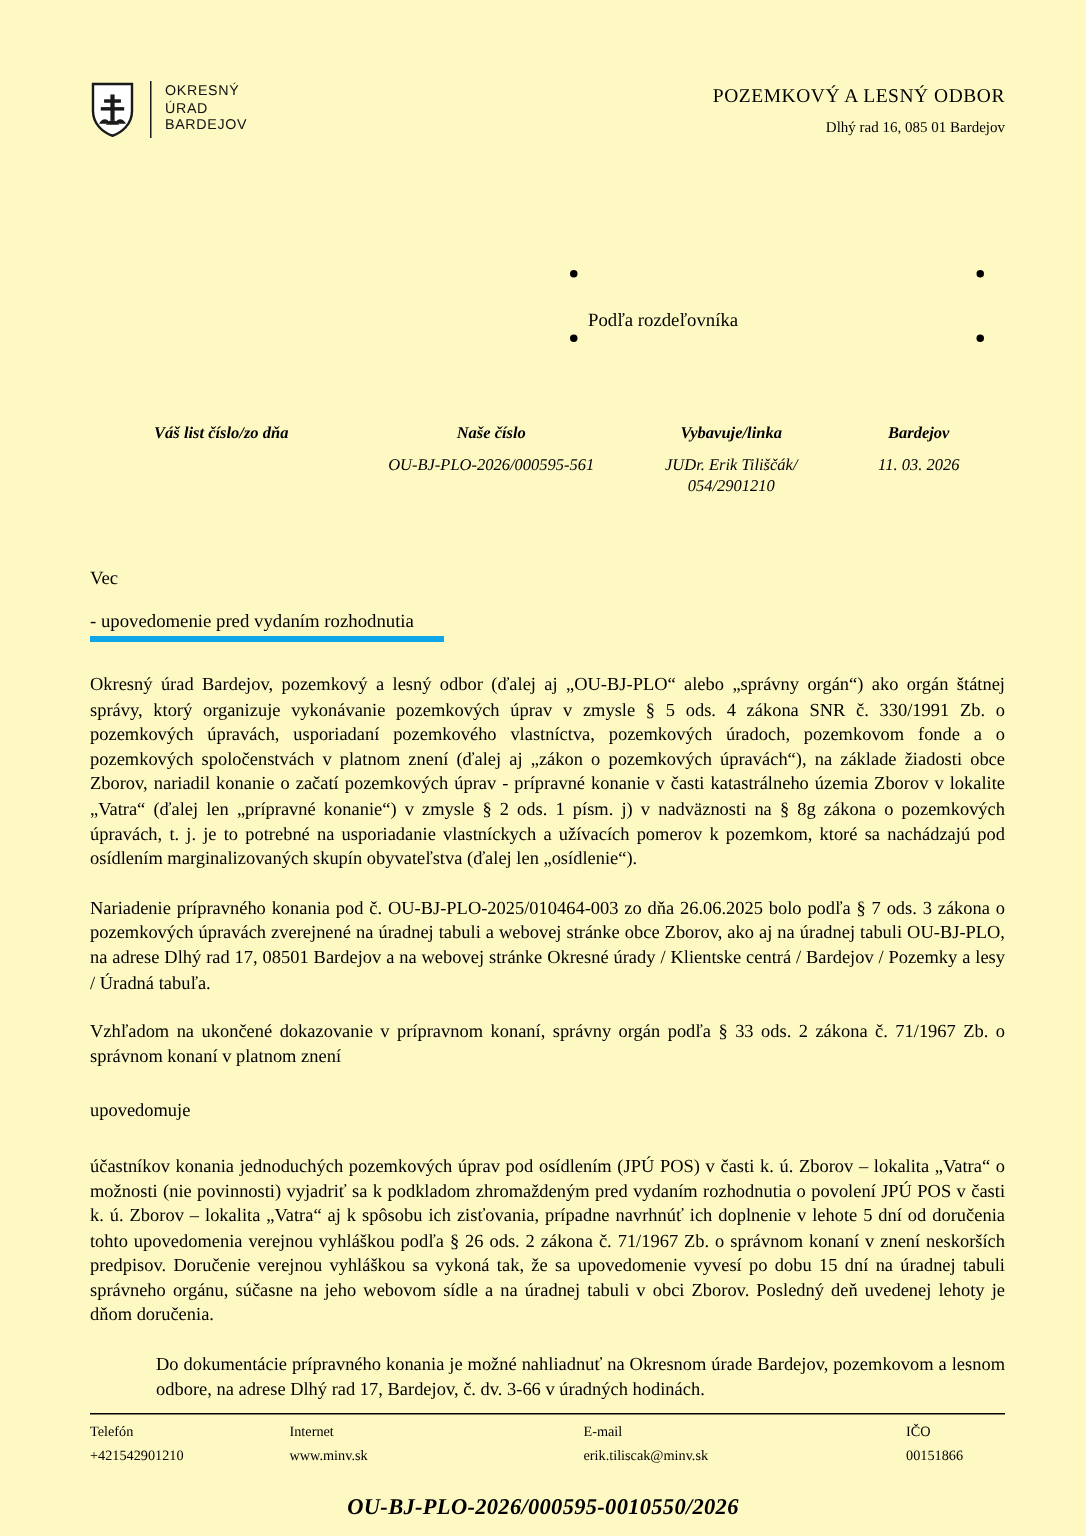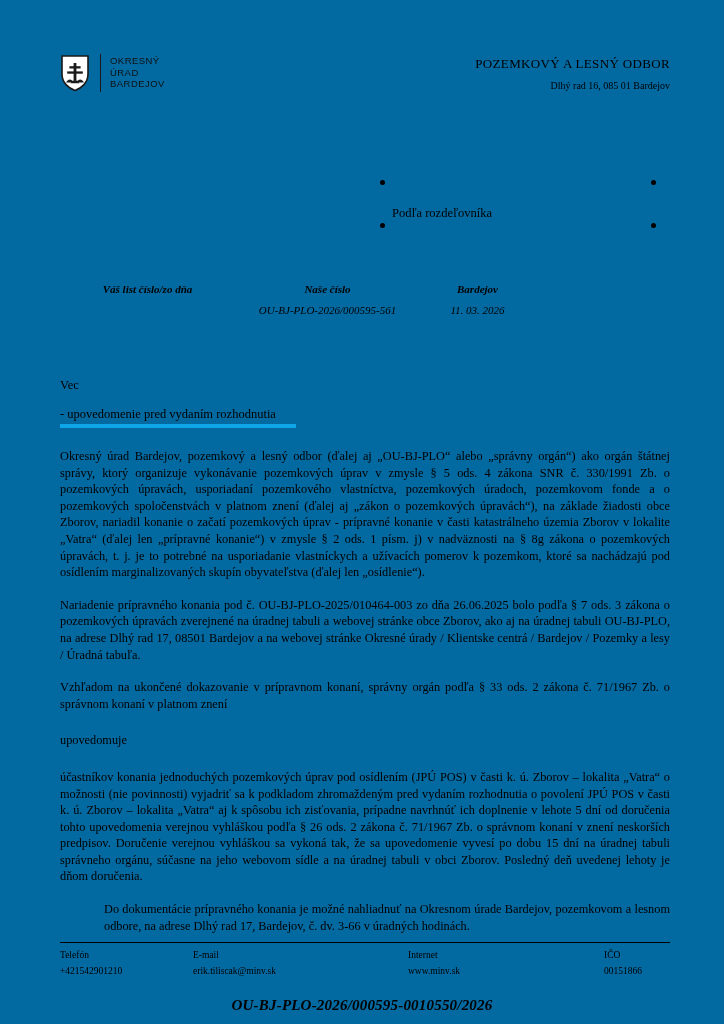--- a/index.html
+++ b/index.html
@@ -4,21 +4,21 @@
 <style>
   html, body {
     margin: 0;
     padding: 0;
     background: #8a8a8a;
   }
   .page {
     position: relative;
     width: 724px;
     height: 1024px;
-    background: #0369a1;
+    background: #fef9c3;
     margin: 0 auto;
     overflow: hidden;
     font-family: "Liberation Serif", "DejaVu Serif", serif;
     color: #000000;
     box-sizing: border-box;
   }
 
   
   .header {
     position: absolute;
@@ -242,20 +242,25 @@
   <div class="ref-table">
     <div class="ref-row">
       <div class="ref-col c1">
         <div class="ref-head">Váš list číslo/zo dňa</div>
         <div class="ref-val empty"></div>
       </div>
       <div class="ref-col c2">
         <div class="ref-head">Naše číslo</div>
         <div class="ref-val">OU-BJ-PLO-2026/000595-561</div>
       </div>
+      <div class="ref-col c3">
+        <div class="ref-head">Vybavuje/linka</div>
+        <div class="ref-val">JUDr. Erik Tiliščák/</div>
+        <div class="ref-val" style="margin-top:0">054/2901210</div>
+      </div>
       <div class="ref-col c4">
         <div class="ref-head">Bardejov</div>
         <div class="ref-val">11. 03. 2026</div>
       </div>
     </div>
   </div>
 
   <div class="subject">
     <div class="subject-title">Vec</div>
     <div><span class="subject-line2">- upovedomenie pred vydaním rozhodnutia</span></div>
@@ -269,28 +274,28 @@
     <p>účastníkov konania jednoduchých pozemkových úprav pod osídlením (JPÚ POS) v časti k. ú. Zborov – lokalita „Vatra“ o možnosti (nie povinnosti) vyjadriť sa k podkladom zhromaždeným pred vydaním rozhodnutia o povolení JPÚ POS v časti k. ú. Zborov – lokalita „Vatra“ aj k spôsobu ich zisťovania, prípadne navrhnúť ich doplnenie v lehote 5 dní od doručenia tohto upovedomenia verejnou vyhláškou podľa § 26 ods. 2 zákona č. 71/1967 Zb. o správnom konaní v znení neskorších predpisov. Doručenie verejnou vyhláškou sa vykoná tak, že sa upovedomenie vyvesí po dobu 15 dní na úradnej tabuli správneho orgánu, súčasne na jeho webovom sídle a na úradnej tabuli v obci Zborov. Posledný deň uvedenej lehoty je dňom doručenia.</p>
     <p class="tight">Do dokumentácie prípravného konania je možné nahliadnuť na Okresnom úrade Bardejov, pozemkovom a lesnom odbore, na adrese Dlhý rad 17, Bardejov, č. dv. 3-66 v úradných hodinách.</p>
   </div>
 
   <div class="footer-rule"></div>
   <div class="footer">
     <div class="f-col c1">
       <div class="f-head">Telefón</div>
       <div class="f-val">+421542901210</div>
     </div>
+    <div class="f-col c3">
+      <div class="f-head">Internet</div>
+      <div class="f-val">www.minv.sk</div>
+    </div>
     <div class="f-col c2">
       <div class="f-head">E-mail</div>
       <div class="f-val">erik.tiliscak@minv.sk</div>
     </div>
-    <div class="f-col c3">
-      <div class="f-head">Internet</div>
-      <div class="f-val">www.minv.sk</div>
-    </div>
     <div class="f-col c4">
       <div class="f-head">IČO</div>
       <div class="f-val">00151866</div>
     </div>
   </div>
 
   <div class="doc-ref">OU-BJ-PLO-2026/000595-0010550/2026</div>
 
 </div>
 

